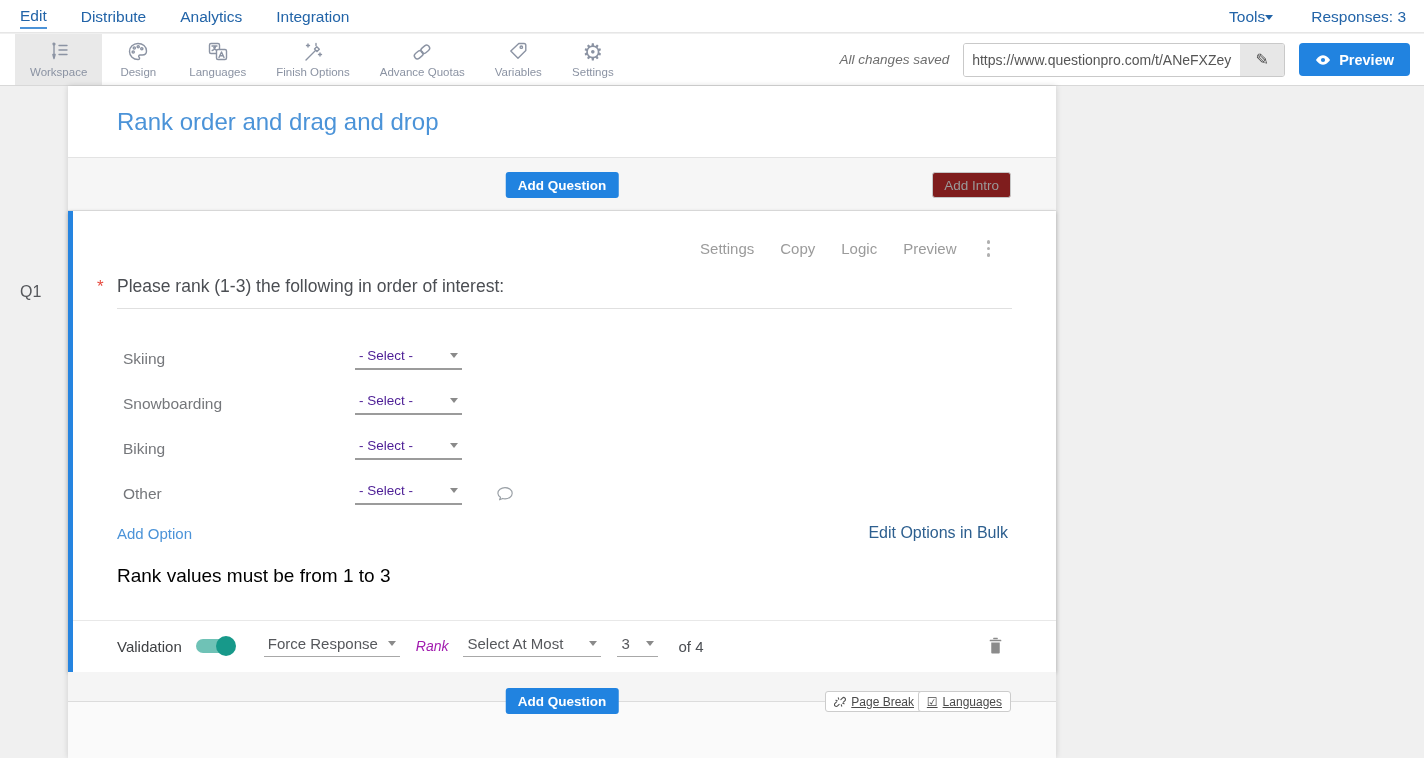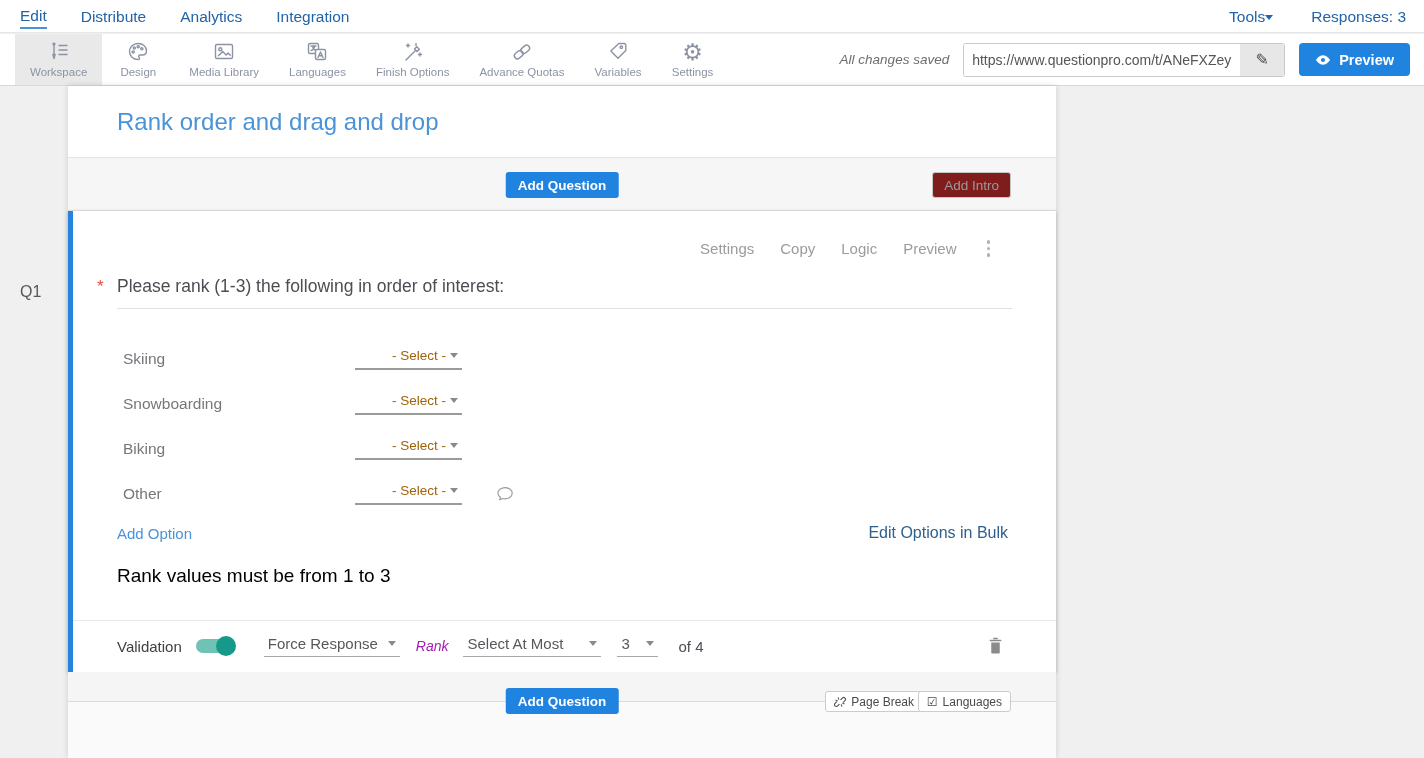--- a/index.html
+++ b/index.html
@@ -69,21 +69,21 @@
   .req-star { color:#e6493d; font-size:17px; width:20px; padding-top:2px; }
   .q-text { font-size:17.5px; color:#4b4e53; line-height:22px; }
   .q-divider { position:absolute; top:97px; left:44px; right:44px; border-bottom:1px solid #e0e0e0; }
 
   .options { position:absolute; top:125px; left:50px; right:44px; }
   .opt-row { height:45px; display:flex; align-items:center; }
   .opt-label { width:232px; font-size:15.5px; color:#75777b; }
   .ui-select { display:inline-flex; align-items:center; justify-content:space-between;
                border-bottom:2px solid #9b9b9b; padding:0 4px 5px 4px; cursor:pointer; }
   .ui-select.opt { width:107px; }
-  .ui-select .sel-text { font-size:13.5px; color:#a16207; flex:1; text-align:right; }
+  .ui-select .sel-text { font-size:13.5px; color:#4c1d95; flex:1; text-align:left; }
   .sel-caret { width:0; height:0; border-left:4.5px solid transparent; border-right:4.5px solid transparent;
                border-top:5.5px solid #8a8a8a; margin-left:4px; }
   .comment-icn { margin-left:34px; display:flex; cursor:pointer; }
 
   .links-row { position:absolute; top:313px; left:44px; right:48px; display:flex; justify-content:space-between; align-items:center; }
   .add-option-link { font-size:15px; color:#4b93d8; cursor:pointer; }
   .edit-bulk-link { font-size:16px; color:#2d5f8f; cursor:pointer; }
 
   .rank-hint { position:absolute; top:354px; left:44px; font-size:19px; color:#000000; }
 
@@ -102,21 +102,21 @@
   .of-label { margin-left:20px; font-size:15px; color:#4b4e53; }
   .trash-btn { position:absolute; right:8px; top:16px; cursor:pointer; }
 
   
   .bottom-bar { height:86px; position:relative;
                 background:linear-gradient(#f5f5f5 0 29px, #fafafa 29px 100%); }
   .bottom-line { position:absolute; top:29px; left:0; right:0; border-top:1px solid #dcdcdc; }
   .bottom-add-q { position:absolute; left:50%; top:16px; transform:translateX(-50%); }
   .mini-btn { position:absolute; top:19px; height:21px; padding:0 8px; background:#fff; border:1px solid #ccc;
               border-radius:3px; font-size:12px; color:#4a4a4a; display:flex; align-items:center; gap:5px;
-              cursor:pointer; font-family:"Liberation Sans",sans-serif; }
+              cursor:pointer; font-family:"Liberation Sans",sans-serif;text-decoration:underline; }
   .page-break-btn { right:133px; }
   .separator-btn { right:45px; }
   .check-glyph { font-family:"DejaVu Sans",sans-serif; font-size:12px; color:#4a4a4a; }
 </style>
 </head>
 <body>
 
 <div class="topnav">
   <div class="nav-left">
     <span class="nav-link active">Edit</span>
@@ -154,30 +154,20 @@
           <path d="M12 2.5c-4.7 0-8.5 3.6-8.5 8s3.8 8 8.5 8c1.7 0 2-1.3 1.1-2.2-.9-.9-.3-2.3 1-2.3h2.2c2.4 0 4.2-1.7 4.2-4C20.5 5.4 16.7 2.5 12 2.5z"></path>
           <circle cx="8.3" cy="7" r="1.1"></circle>
             <circle cx="12.2" cy="5.8" r="1.1"></circle>
             <circle cx="15.8" cy="7.8" r="1.1"></circle>
             <circle cx="7.2" cy="11" r="1.1"></circle>
         </svg>
       </span>
       <span class="t-label">Design</span>
     </div>
 
-    <div class="tool-tab">
-      <span class="t-icon">
-        <svg width="24" height="22" viewBox="0 0 24 22">
-          <rect x="3.5" y="3.5" width="17" height="14" rx="1.5"></rect>
-          <circle cx="8.3" cy="8.3" r="1.5"></circle>
-          <path d="M6.5 14.8l4.2-4.2 3.4 3.4 2-2 2.2 2.2"></path>
-        </svg>
-      </span>
-      <span class="t-label">Media Library</span>
-    </div>
 
     <div class="tool-tab">
       <span class="t-icon">
         <svg width="24" height="22" viewBox="0 0 24 22">
           <rect x="3.5" y="2.5" width="10" height="10" rx="1.5"></rect>
           <path d="M6 5h5M8.5 5v1.5M6.2 9.5c1.5-.5 3-2 3.3-3.8M10.8 9.5C9.6 9 8.3 8 7.7 6.8"></path>
           <rect x="10.5" y="8.5" width="10" height="10" rx="1.5" fill="#fff"></rect>
           <path d="M13 16.5l2.5-5.5 2.5 5.5M13.9 14.8h3.2"></path>
         </svg>
       </span>

